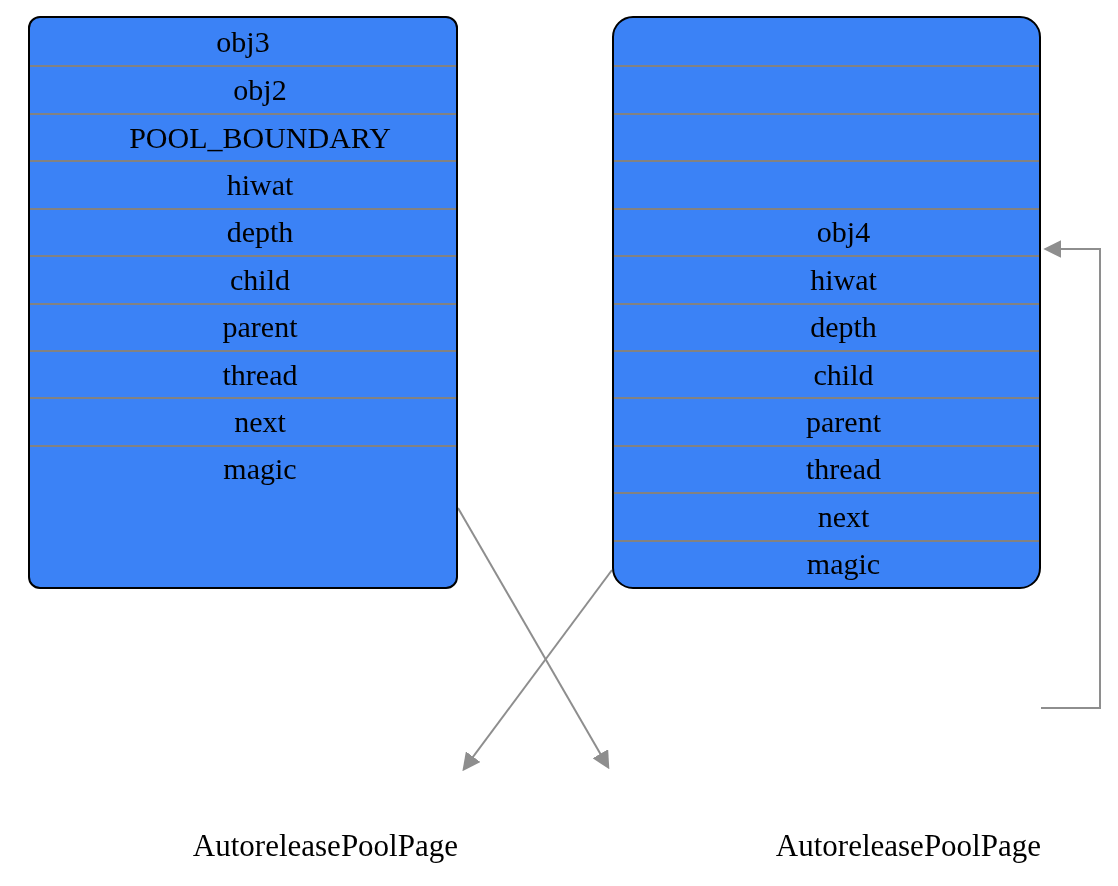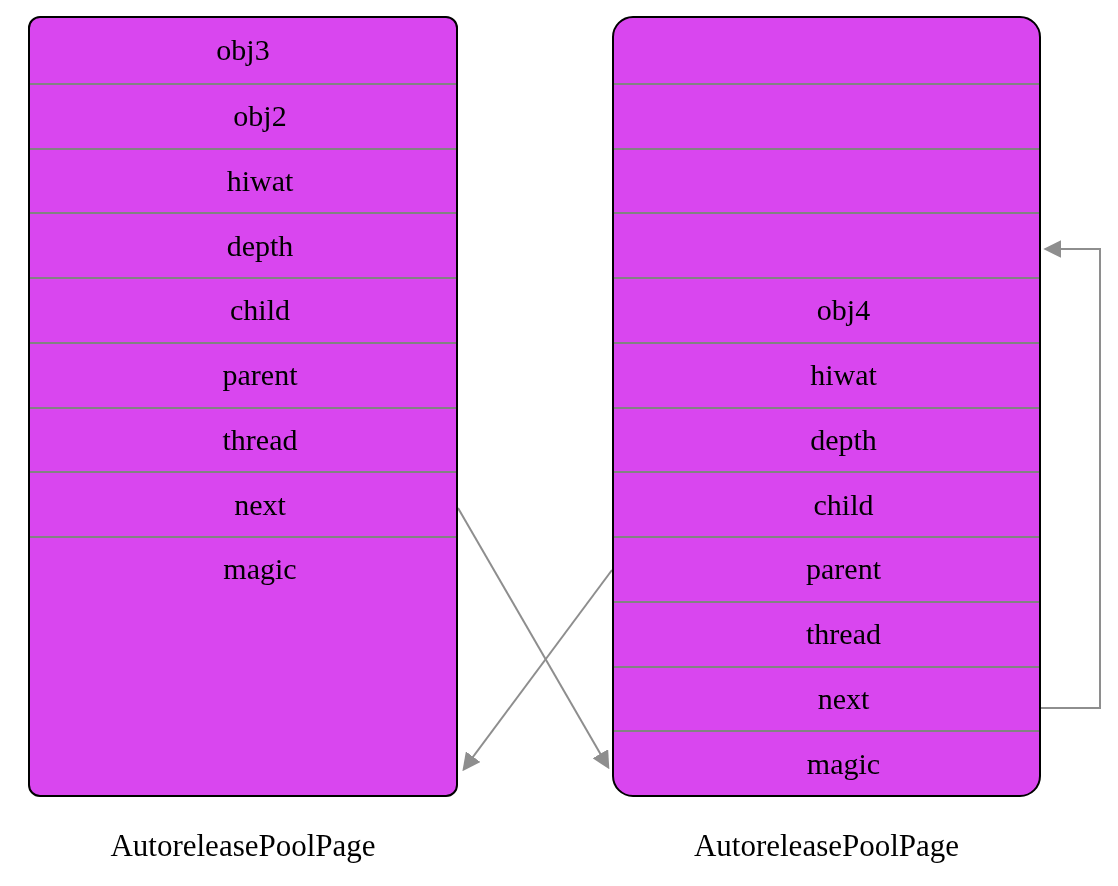--- a/index.html
+++ b/index.html
@@ -15,44 +15,44 @@
     background: var(--bg);
     font-family: "Liberation Serif", "DejaVu Serif", serif;
     color: var(--text-color);
     position: relative;
     overflow: hidden;
   }
   .canvas { position: absolute; inset: 0; }
   .pool-page {
     position: absolute;
     top: 16px;
-    height: 781px;
+    height: 573px;
     box-sizing: border-box;
     border: 2.5px solid var(--border-color);
     border-radius: 12px;
-    background: #d946ef;
+    background: #3b82f6;
     display: grid;
     grid-template-rows: repeat(12, 1fr);
     overflow: hidden;
   }
   .pool-page.left  { left: 28px;  width: 430px; }
   .pool-page.right { left: 612px; width: 429px; border-radius: 21px; }
   .row {
     display: flex;
     align-items: center;
     justify-content: center;
     font-size: 30px;
     line-height: 1;
     white-space: nowrap;
   }
   .row + .row { border-top: 2px solid var(--divider-color); padding-left: 34px; }
   .page-label {
     position: absolute;
     top: 828px;
-    text-align: center;
+    text-align: right;
     font-size: 31px;
   }
   .page-label.left  { left: 28px;  width: 430px; }
   .page-label.right { left: 612px; width: 429px; }
   #arrow-layer {
     position: absolute;
     left: 0; top: 0;
     width: 1118px; height: 886px;
     pointer-events: none;
   }
@@ -73,20 +73,23 @@
       <polyline points="1041,708 1100,708 1100,249 1046,249" fill="none" stroke="#8e8e8e" stroke-width="2" marker-end="url(#arrowhead)"></polyline>
     </svg>
 
   <div class="pool-page left">
 
   <div class="row">
         <span>obj3</span>
       </div>
       <div class="row">
         <span>obj2</span>
+      </div>
+      <div class="row">
+        <span>POOL_BOUNDARY</span>
       </div>
       <div class="row">
         <span>hiwat</span>
       </div>
       <div class="row">
         <span>depth</span>
       </div>
       <div class="row">
         <span>child</span>
       </div>

